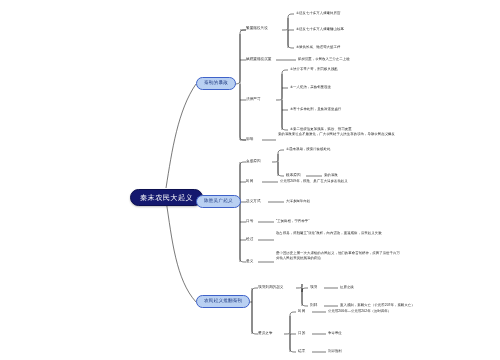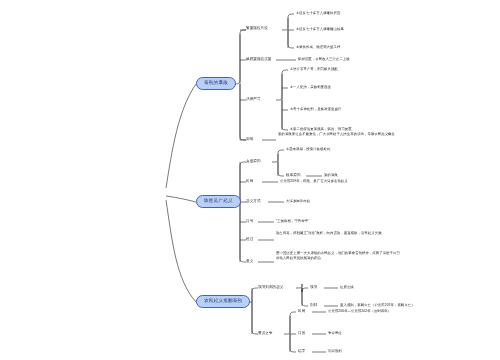--- a/index.html
+++ b/index.html
@@ -120,20 +120,21 @@
       <path d="M284,334 C290,334 290,334 290,330 L290,316 C290,312 292,312 296,312"></path>
       <path d="M290,334 L290,348 C290,352 292,352 296,352"></path>
       <path d="M290,316 L290,352"></path>
       <path d="M290,334 L296,334"></path>
       <path d="M312,312 L326,312"></path>
       <path d="M312,334 L326,334"></path>
       <path d="M312,352 L326,352"></path>
     </g>
   </svg>
 
+  <div class="node root" style="left:130px;top:189px;">秦末农民大起义</div>
 
   <div class="node branch" style="left:196px;top:77px;">秦朝的暴政</div>
 
   <div class="node sub" style="left:246px;top:26px;">繁重徭役兵役</div>
   <div class="node leaf nw" style="left:296px;top:11px;">①征发七十多万人修建阿房宫</div>
   <div class="node leaf nw" style="left:296px;top:27px;">②征发七十多万人修建骊山陵墓</div>
   <div class="node leaf nw" style="left:296px;top:45px;">③修筑长城、驰道等大型工程</div>
 
   <div class="node sub" style="left:246px;top:57px;">赋税重徭役沉重</div>
   <div class="node leaf nw" style="left:298px;top:57px;">赋税沉重，农民收入三分之二上缴</div>

